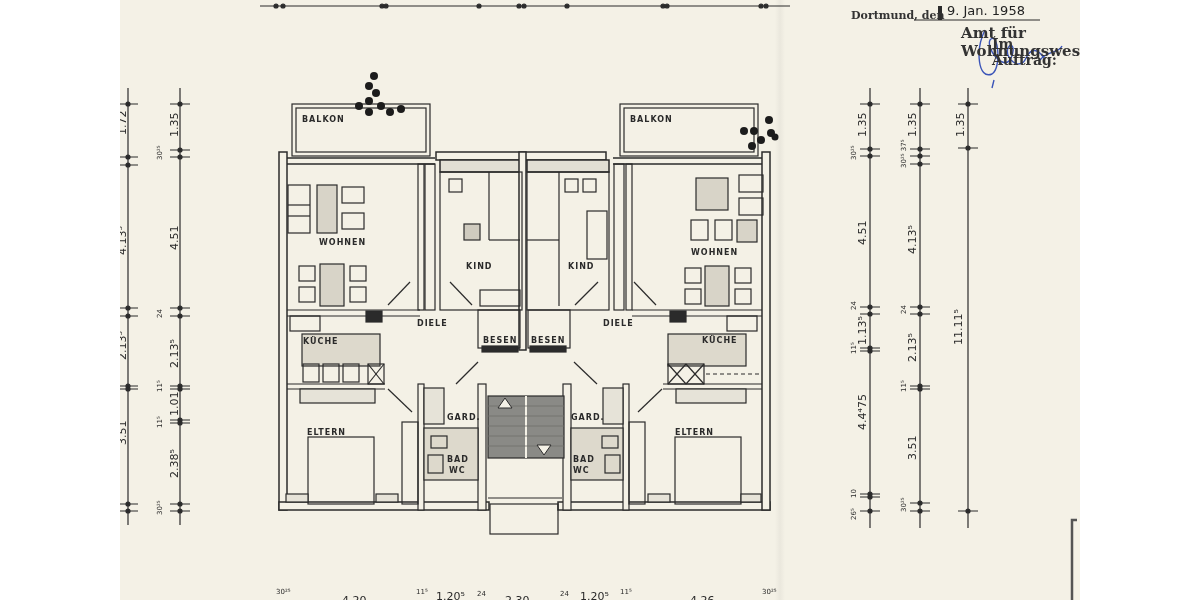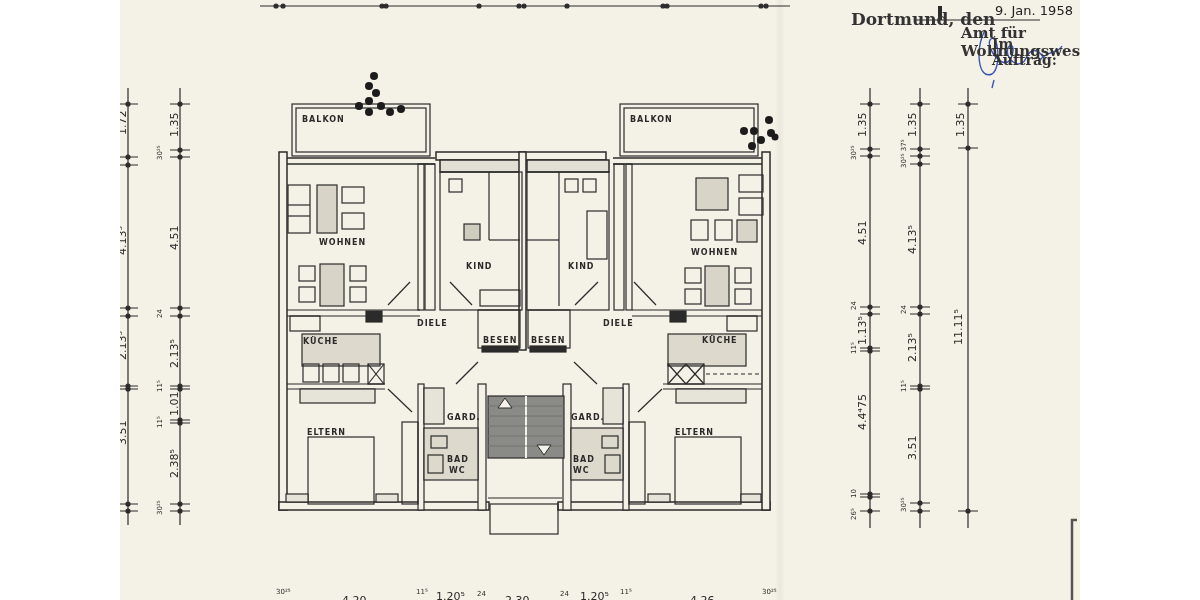--- a/index.html
+++ b/index.html
@@ -3,22 +3,22 @@
 <meta charset="utf-8">
 <style>
   html, body { margin:0; padding:0; }
   body { width:1200px; height:600px; background:#ffffff; overflow:hidden; position:relative; font-family:"DejaVu Sans", sans-serif; }
   .paper { position:absolute; left:120px; top:0; width:960px; height:600px; background:#f4f1e6; overflow:hidden; }
   .fold { position:absolute; left:655px; top:0; width:10px; height:600px; background:linear-gradient(90deg, rgba(0,0,0,0) 0%, rgba(0,0,0,0.04) 50%, rgba(0,0,0,0) 100%); }
   svg { position:absolute; left:0; top:0; }
   .lbl { font-family:"DejaVu Sans", sans-serif; font-size:8px; font-weight:bold; fill:#2a2a2a; letter-spacing:1px; }
   .dim { font-family:"DejaVu Sans", sans-serif; font-size:11px; fill:#2a2a2a; }
   .dimsm { font-family:"DejaVu Sans", sans-serif; font-size:7px; fill:#2a2a2a; }
-  .stamp { position:absolute; font-family:"DejaVu Serif", serif; font-size:17px; color:#333; font-weight:bold; }
-  .stamp-date { position:absolute; font-family:"DejaVu Sans", sans-serif; font-size:13px; color:#222;margin-left:48px; }
+  .stamp { position:absolute; font-family:"DejaVu Serif", serif; font-size:11px; color:#333; font-weight:bold; }
+  .stamp-date { position:absolute; font-family:"DejaVu Sans", sans-serif; font-size:13px; color:#222; }
   .right-edge { position:absolute; left:1080px; top:0; width:120px; height:600px; background:#ffffff; }
 </style>
 </head>
 <body>
 
 <div class="paper">
   <div class="fold"></div>
 
   <svg width="960" height="600" viewBox="120 0 960 600">
     <g stroke="#2b2b2b" fill="none" stroke-width="1.2">

